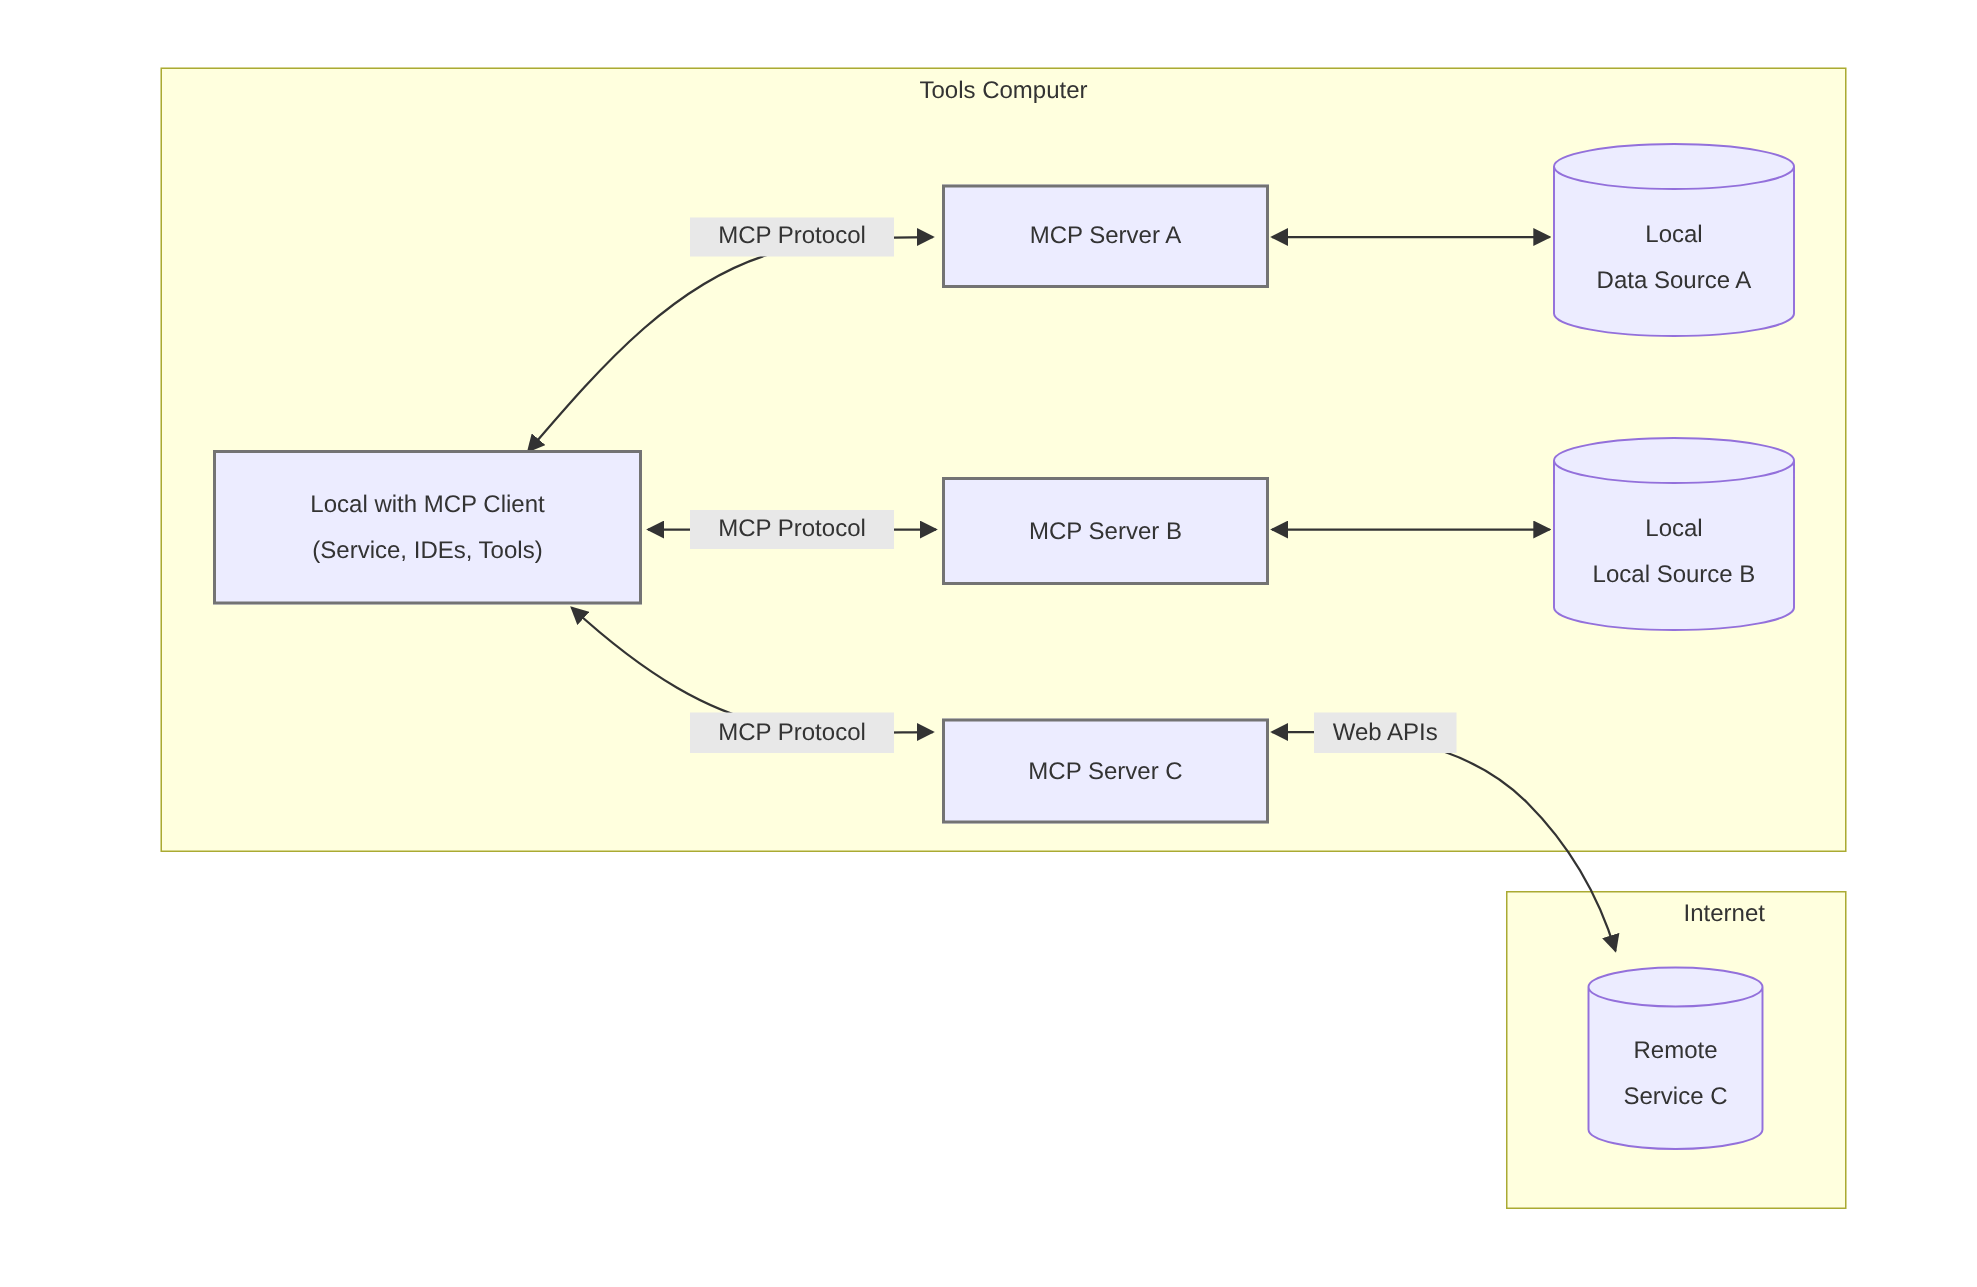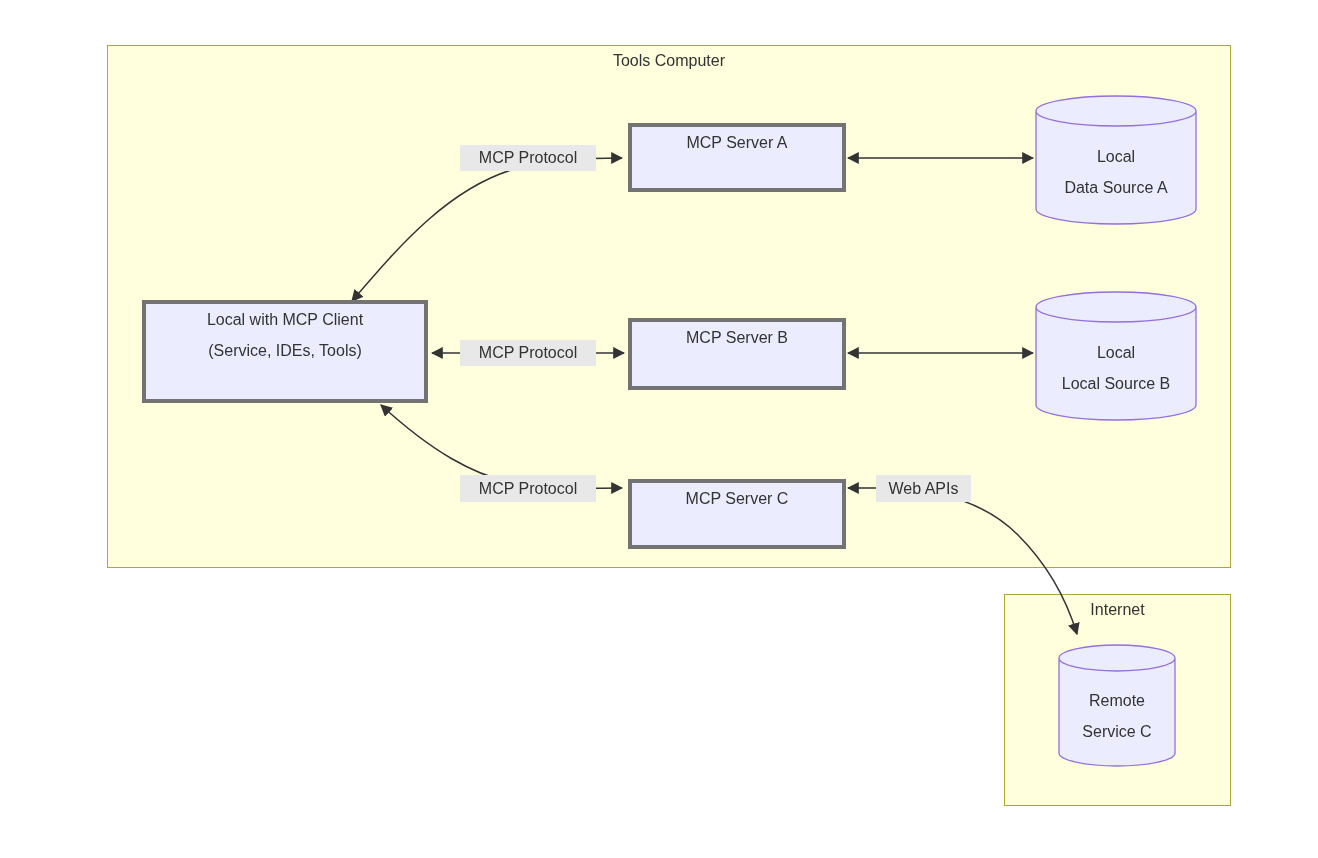--- a/index.html
+++ b/index.html
@@ -8,43 +8,43 @@
     font-family:"Liberation Sans",sans-serif;color:#333333;overflow:hidden;
   }
   .cluster{
     position:absolute;background:#ffffde;border:1px solid #aaaa33;box-sizing:border-box;
   }
   .cluster-label{
     position:absolute;text-align:center;font-size:16px;color:#333333;
   }
   .svg-layer{position:absolute;left:0;top:0;z-index:2;}
   .node{
-    position:absolute;background:#ececff;border:4px solid #737373;box-sizing:border-box;
-    display:flex;flex-direction:column;align-items:center;
+    position:absolute;background:#ececff;border:2px solid #737373;box-sizing:border-box;
+    display:flex;flex-direction:column;align-items:center;justify-content:center;
     font-size:16px;line-height:31px;text-align:center;color:#333333;z-index:3;
   }
   .cyl-text{
     position:absolute;display:flex;flex-direction:column;align-items:center;justify-content:center;
     font-size:16px;line-height:31px;text-align:center;color:#333333;z-index:3;
   }
   .edge-label{
     position:absolute;background:#e8e8e8;display:flex;align-items:center;justify-content:center;
     font-size:16px;color:#333333;z-index:4;white-space:nowrap;
   }
 </style>
 </head>
 <body>
 
 <div class="canvas">
 
   <div class="cluster" style="left:107px;top:45px;width:1124px;height:523px;"></div>
   <div class="cluster-label" style="left:107px;top:52px;width:1124px;">Tools Computer</div>
 
   <div class="cluster" style="left:1004px;top:594px;width:227px;height:212px;"></div>
-  <div class="cluster-label" style="left:1004px;top:601px;width:227px;">Internet</div>
+  <div class="cluster-label" style="left:1004px;top:601px;width:227px;padding-left:32px;">Internet</div>
 
   <svg class="svg-layer" width="1318" height="858" viewBox="0 0 1318 858">
     <defs>
       <marker id="arrow" viewBox="0 0 10 10" refX="9" refY="5" markerWidth="8" markerHeight="8" orient="auto">
         <path d="M0,0 L10,5 L0,10 z" fill="#333333"></path>
       </marker>
       <marker id="arrow-rev" viewBox="0 0 10 10" refX="9" refY="5" markerWidth="8" markerHeight="8" orient="auto-start-reverse">
         <path d="M0,0 L10,5 L0,10 z" fill="#333333"></path>
       </marker>
     </defs>

